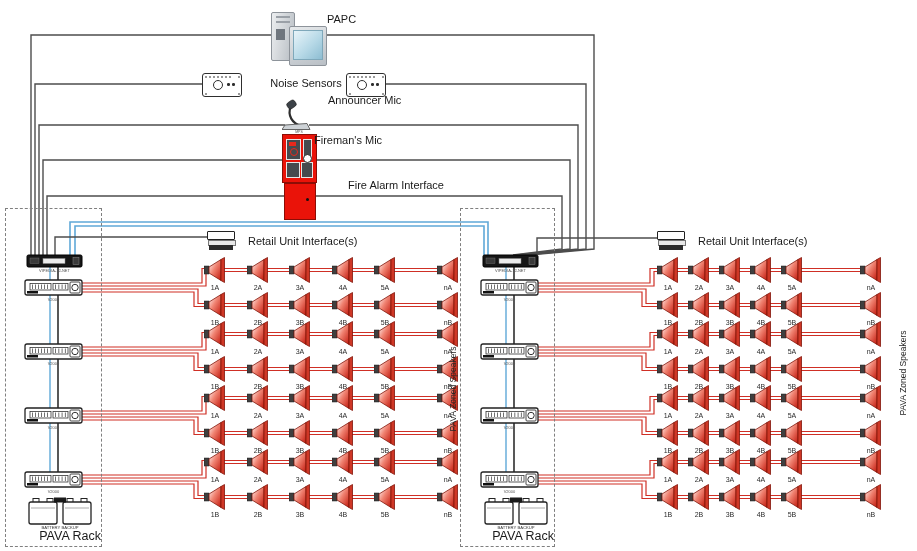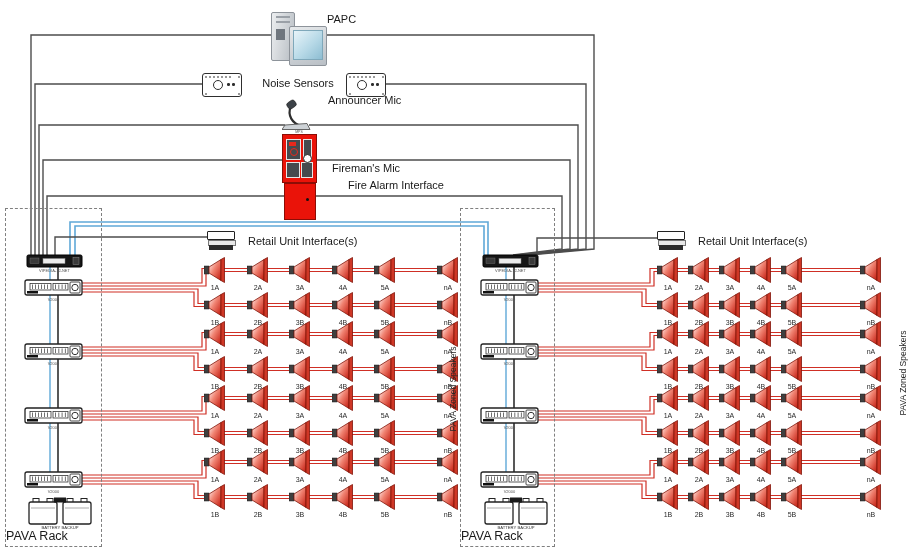--- a/index.html
+++ b/index.html
@@ -2,34 +2,34 @@
 <html><head>
 <meta charset="utf-8">
 <style>
   html,body{margin:0;padding:0;background:#fff;}
   .canvas{position:relative;width:917px;height:551px;background:#ffffff;overflow:hidden;
           font-family:"Liberation Sans",sans-serif;}
   .canvas svg{position:absolute;left:0;top:0;}
   svg text{font-family:"Liberation Sans",sans-serif;}
   .lbl{position:absolute;font-size:11px;color:#1a1a1a;white-space:nowrap;}
   #papc-label{left:327px;top:13px;text-align:center;}
-  #noise-label{left:250px;top:77px;width:96px;text-align:center;}
+  #noise-label{left:258px;top:77px;width:96px;text-align:center;}
   #announcer-label{left:328px;top:94px;}
-  #firemans-label{left:332px;top:134px;margin-top:28px;}
+  #firemans-label{left:314px;top:134px;}
   #firealarm-label{left:332px;top:179px;padding-left:16px;}
   #retail-label-left{left:248px;top:235px;}
   #retail-label-right{left:698px;top:235px;}
   .vlabel{position:absolute;font-size:8.5px;color:#262626;width:112px;text-align:center;
           transform:rotate(-90deg);}
   #vlabel-left{left:397px;top:384px;}
   #vlabel-right{left:847px;top:368px;}
   .rack-box{position:absolute;border:1.5px dashed #7f7f7f;pointer-events:none;}
   #rack-left{left:5px;top:208px;width:95px;height:337px;}
   #rack-right{left:460px;top:208px;width:93px;height:337px;}
-  .rack-label{position:absolute;left:0;right:0;bottom:3px;text-align:left;font-size:12.5px;color:#1a1a1a;}
+  .rack-label{position:absolute;left:0;right:0;bottom:3px;text-align:right;font-size:12.5px;color:#1a1a1a;}
   
   #papc{position:absolute;left:268px;top:10px;width:60px;height:56px;}
   .tower{position:absolute;left:3px;top:2px;width:22px;height:47px;border:1px solid #8d939a;border-radius:2px;
          background:linear-gradient(100deg,#eceef0,#b6bcc2);}
   .tower i{display:block;height:2px;background:#9aa0a7;margin:3px 4px 0 4px;}
   .tower b{display:block;width:9px;height:11px;background:#6f767e;margin:6px 0 0 4px;}
   .monitor{position:absolute;left:21px;top:16px;width:36px;height:38px;border:1px solid #8d939a;border-radius:2px;
            background:linear-gradient(160deg,#e7eaec,#b9bfc5);}
   .screen{position:absolute;left:3px;top:3px;right:3px;bottom:5px;border:1px solid #7fa8ba;
           background:linear-gradient(135deg,#e8f4f9 0%,#b7d9e7 55%,#8dbdd2 100%);}

